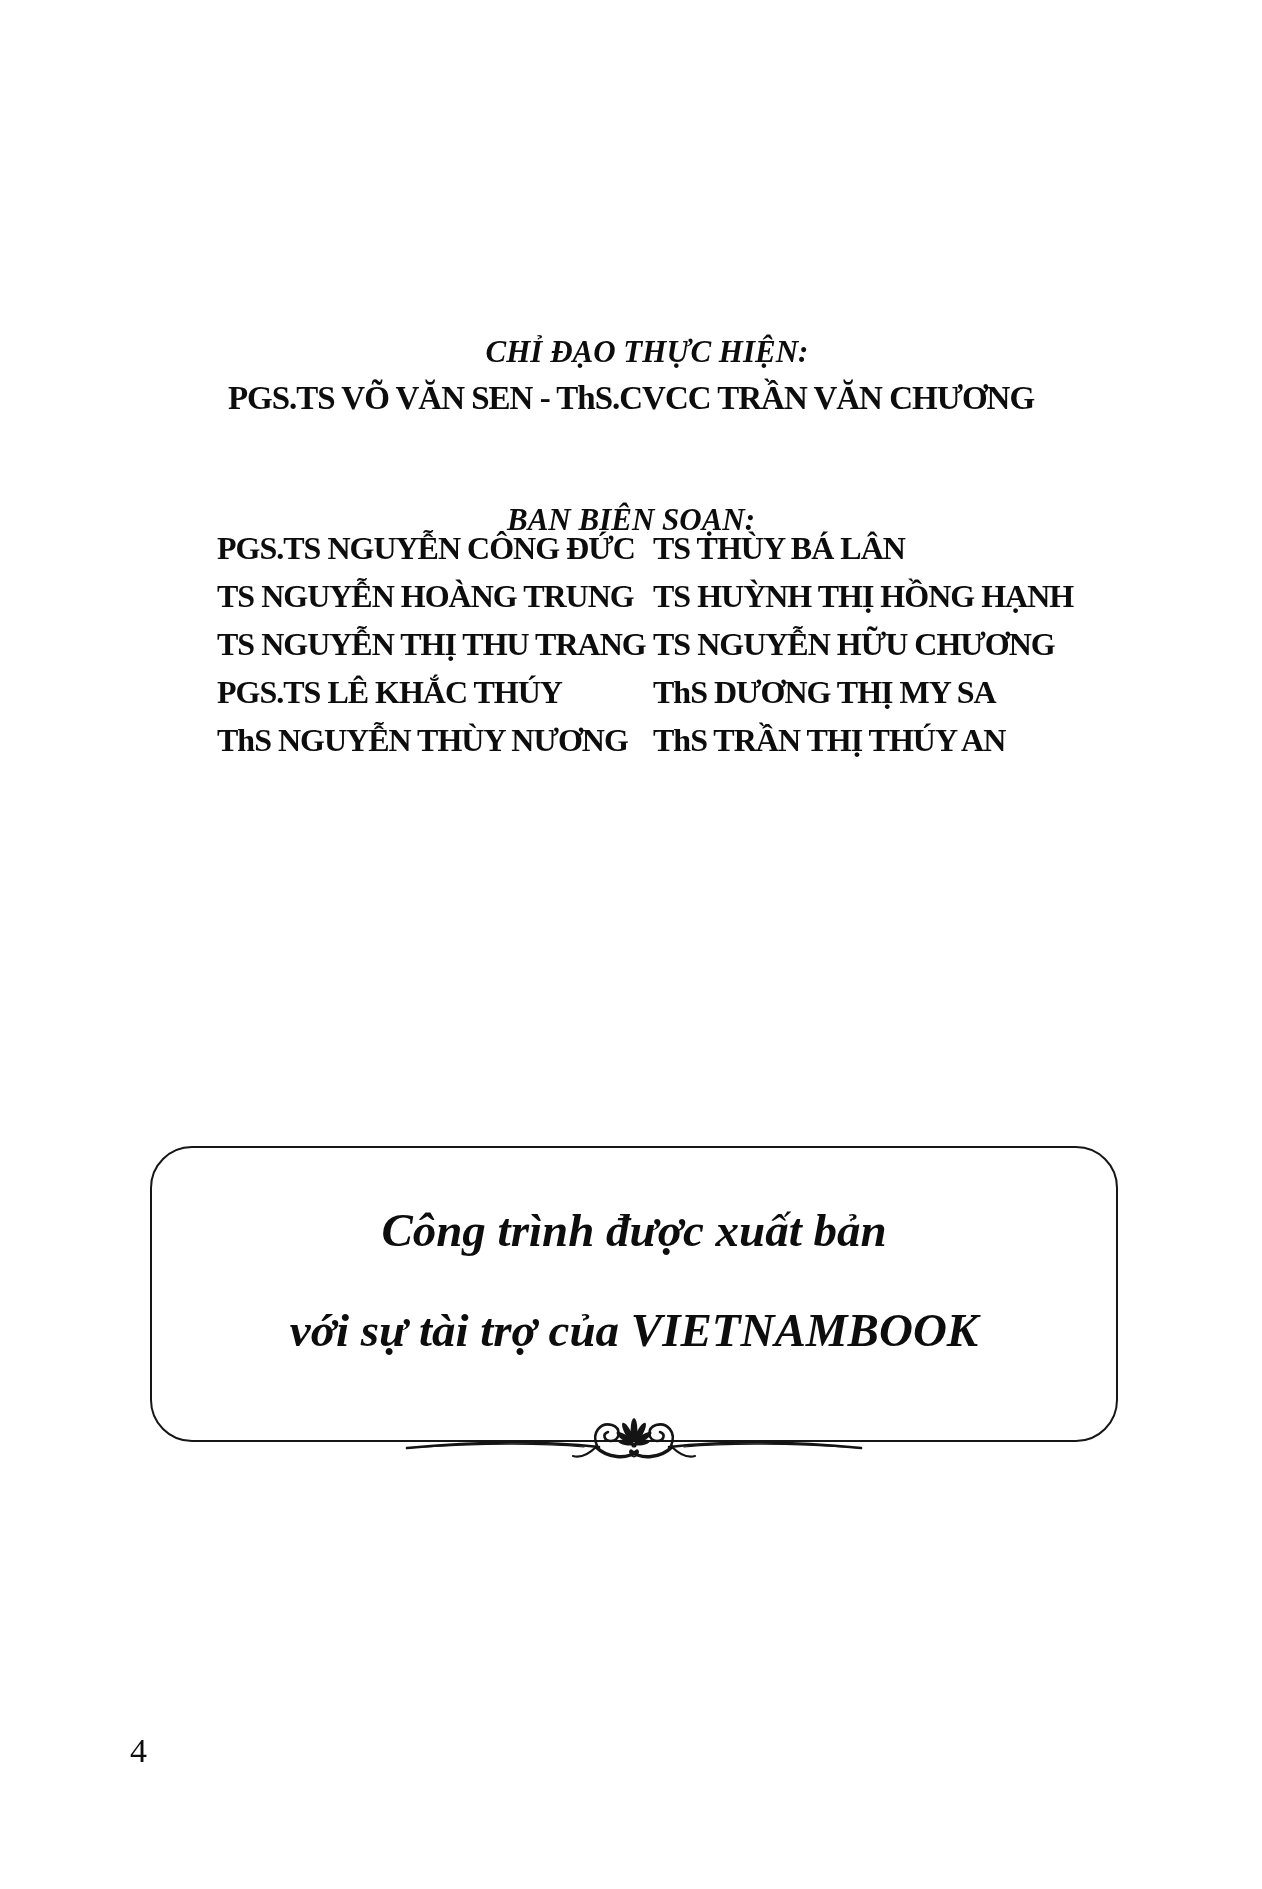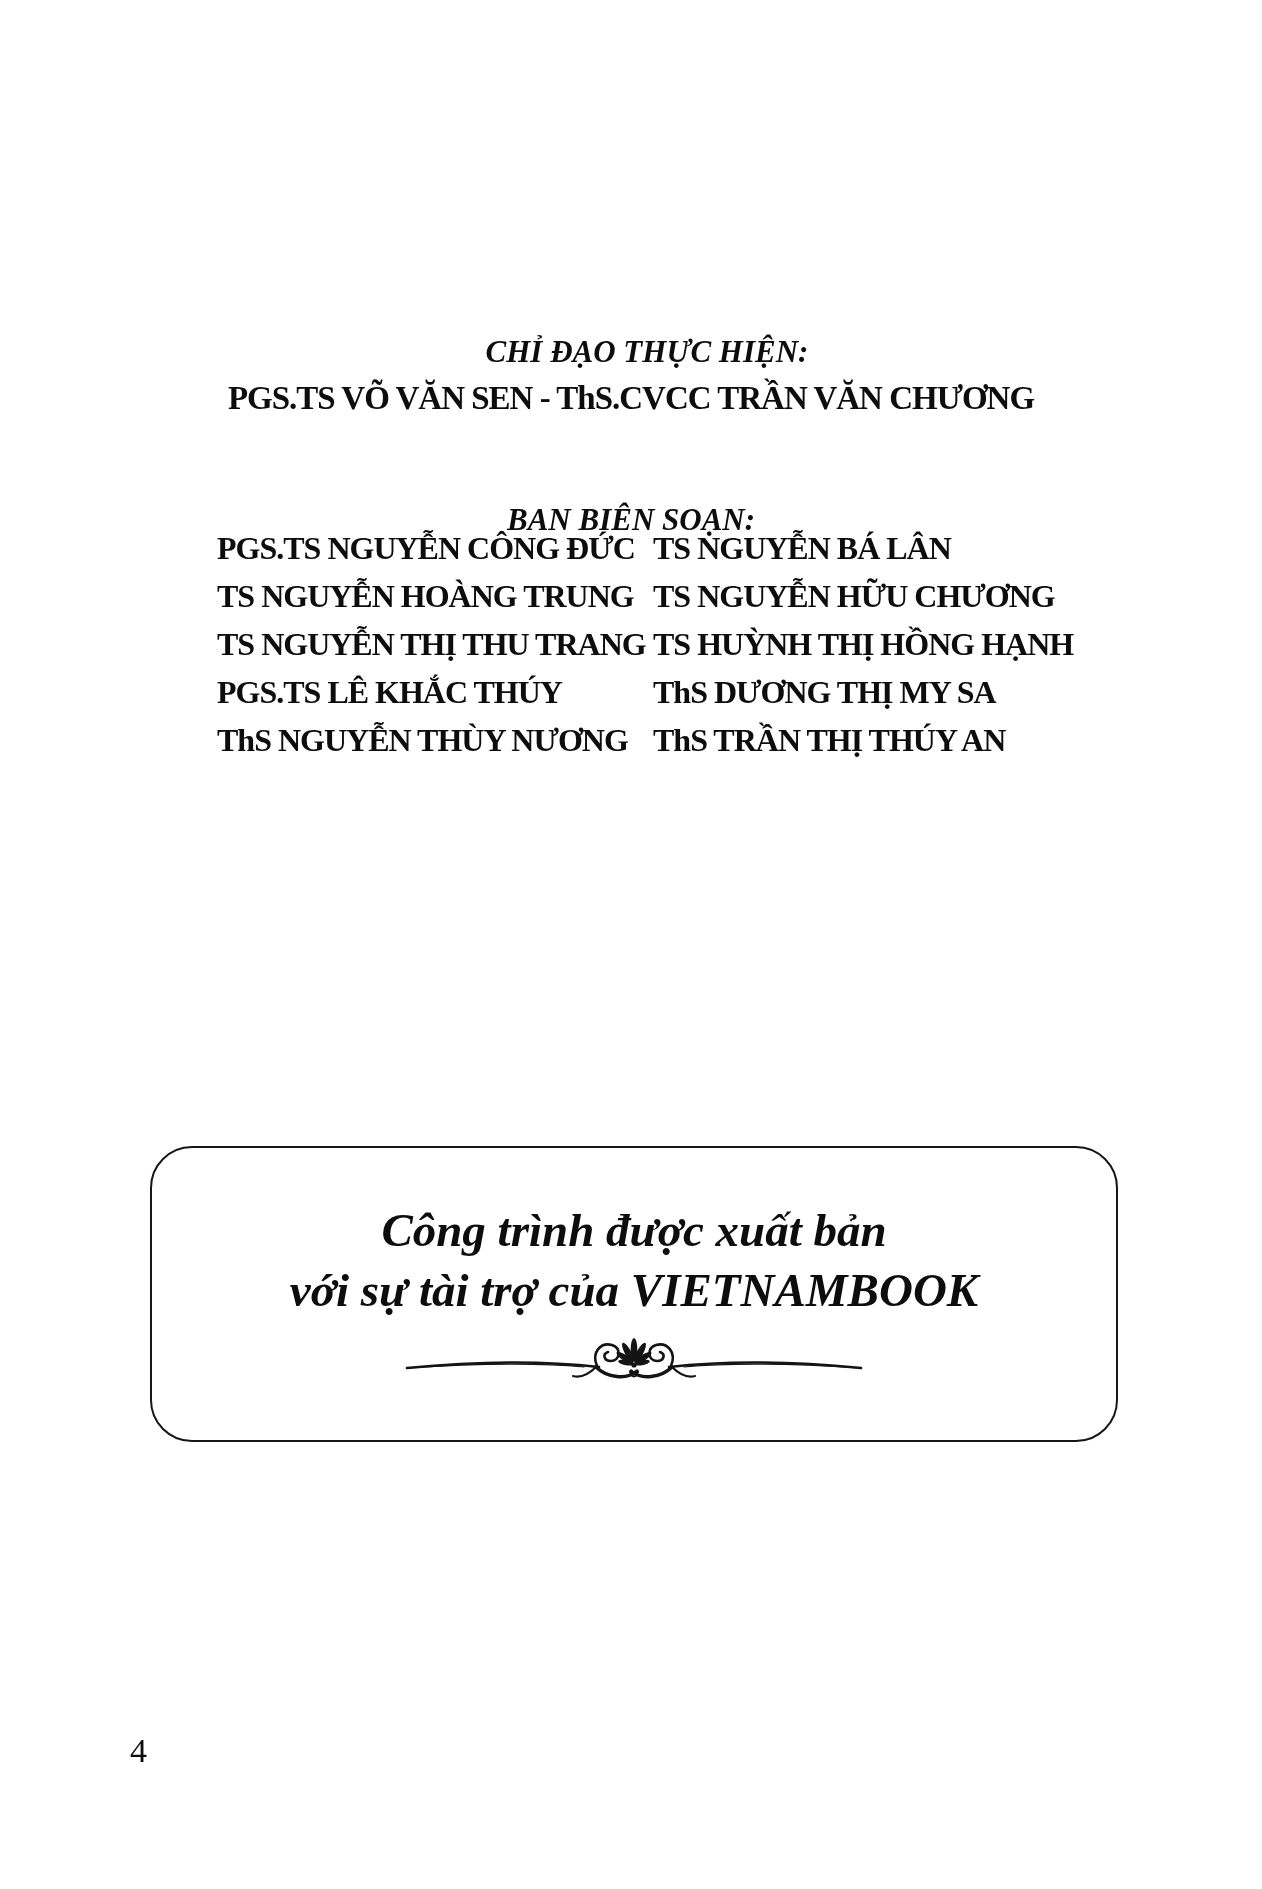--- a/index.html
+++ b/index.html
@@ -64,20 +64,21 @@
     top: 1146px;
     width: 968px;
     height: 296px;
     border: 2px solid #161616;
     border-radius: 42px;
     box-sizing: border-box;
     display: flex;
     flex-direction: column;
     align-items: center;
     padding-top: 54px;
+    gap: 40px;
   }
   .sponsor-line {
     font-style: italic;
     font-weight: bold;
     font-size: 47px;
     line-height: 56px;
     letter-spacing: 0px;
     text-align: center;
   }
   .sponsor-line + .sponsor-line { margin-top: 4px; }
@@ -106,23 +107,23 @@
 
   <div class="names-grid">
     <div class="names-col">
       <div class="name-item">PGS.TS NGUYỄN CÔNG ĐỨC</div>
       <div class="name-item">TS NGUYỄN HOÀNG TRUNG</div>
       <div class="name-item">TS NGUYỄN THỊ THU TRANG</div>
       <div class="name-item">PGS.TS LÊ KHẮC THÚY</div>
       <div class="name-item">ThS NGUYỄN THÙY NƯƠNG</div>
     </div>
     <div class="names-col">
-      <div class="name-item">TS NGUYỄN BÁ LÂN</div>
+      <div class="name-item">TS THÙY BÁ LÂN</div>
+      <div class="name-item">TS HUỲNH THỊ HỒNG HẠNH</div>
       <div class="name-item">TS NGUYỄN HỮU CHƯƠNG</div>
-      <div class="name-item">TS HUỲNH THỊ HỒNG HẠNH</div>
       <div class="name-item">ThS DƯƠNG THỊ MY SA</div>
       <div class="name-item">ThS TRẦN THỊ THÚY AN</div>
     </div>
   </div>
 
   <div class="sponsor-box">
     <div class="sponsor-line">Công trình được xuất bản</div>
     <div class="sponsor-line">với sự tài trợ của VIETNAMBOOK</div>
     <div class="flourish-wrap">
       <svg width="470" height="56" viewBox="0 0 470 56" xmlns="http://www.w3.org/2000/svg" aria-hidden="true">

